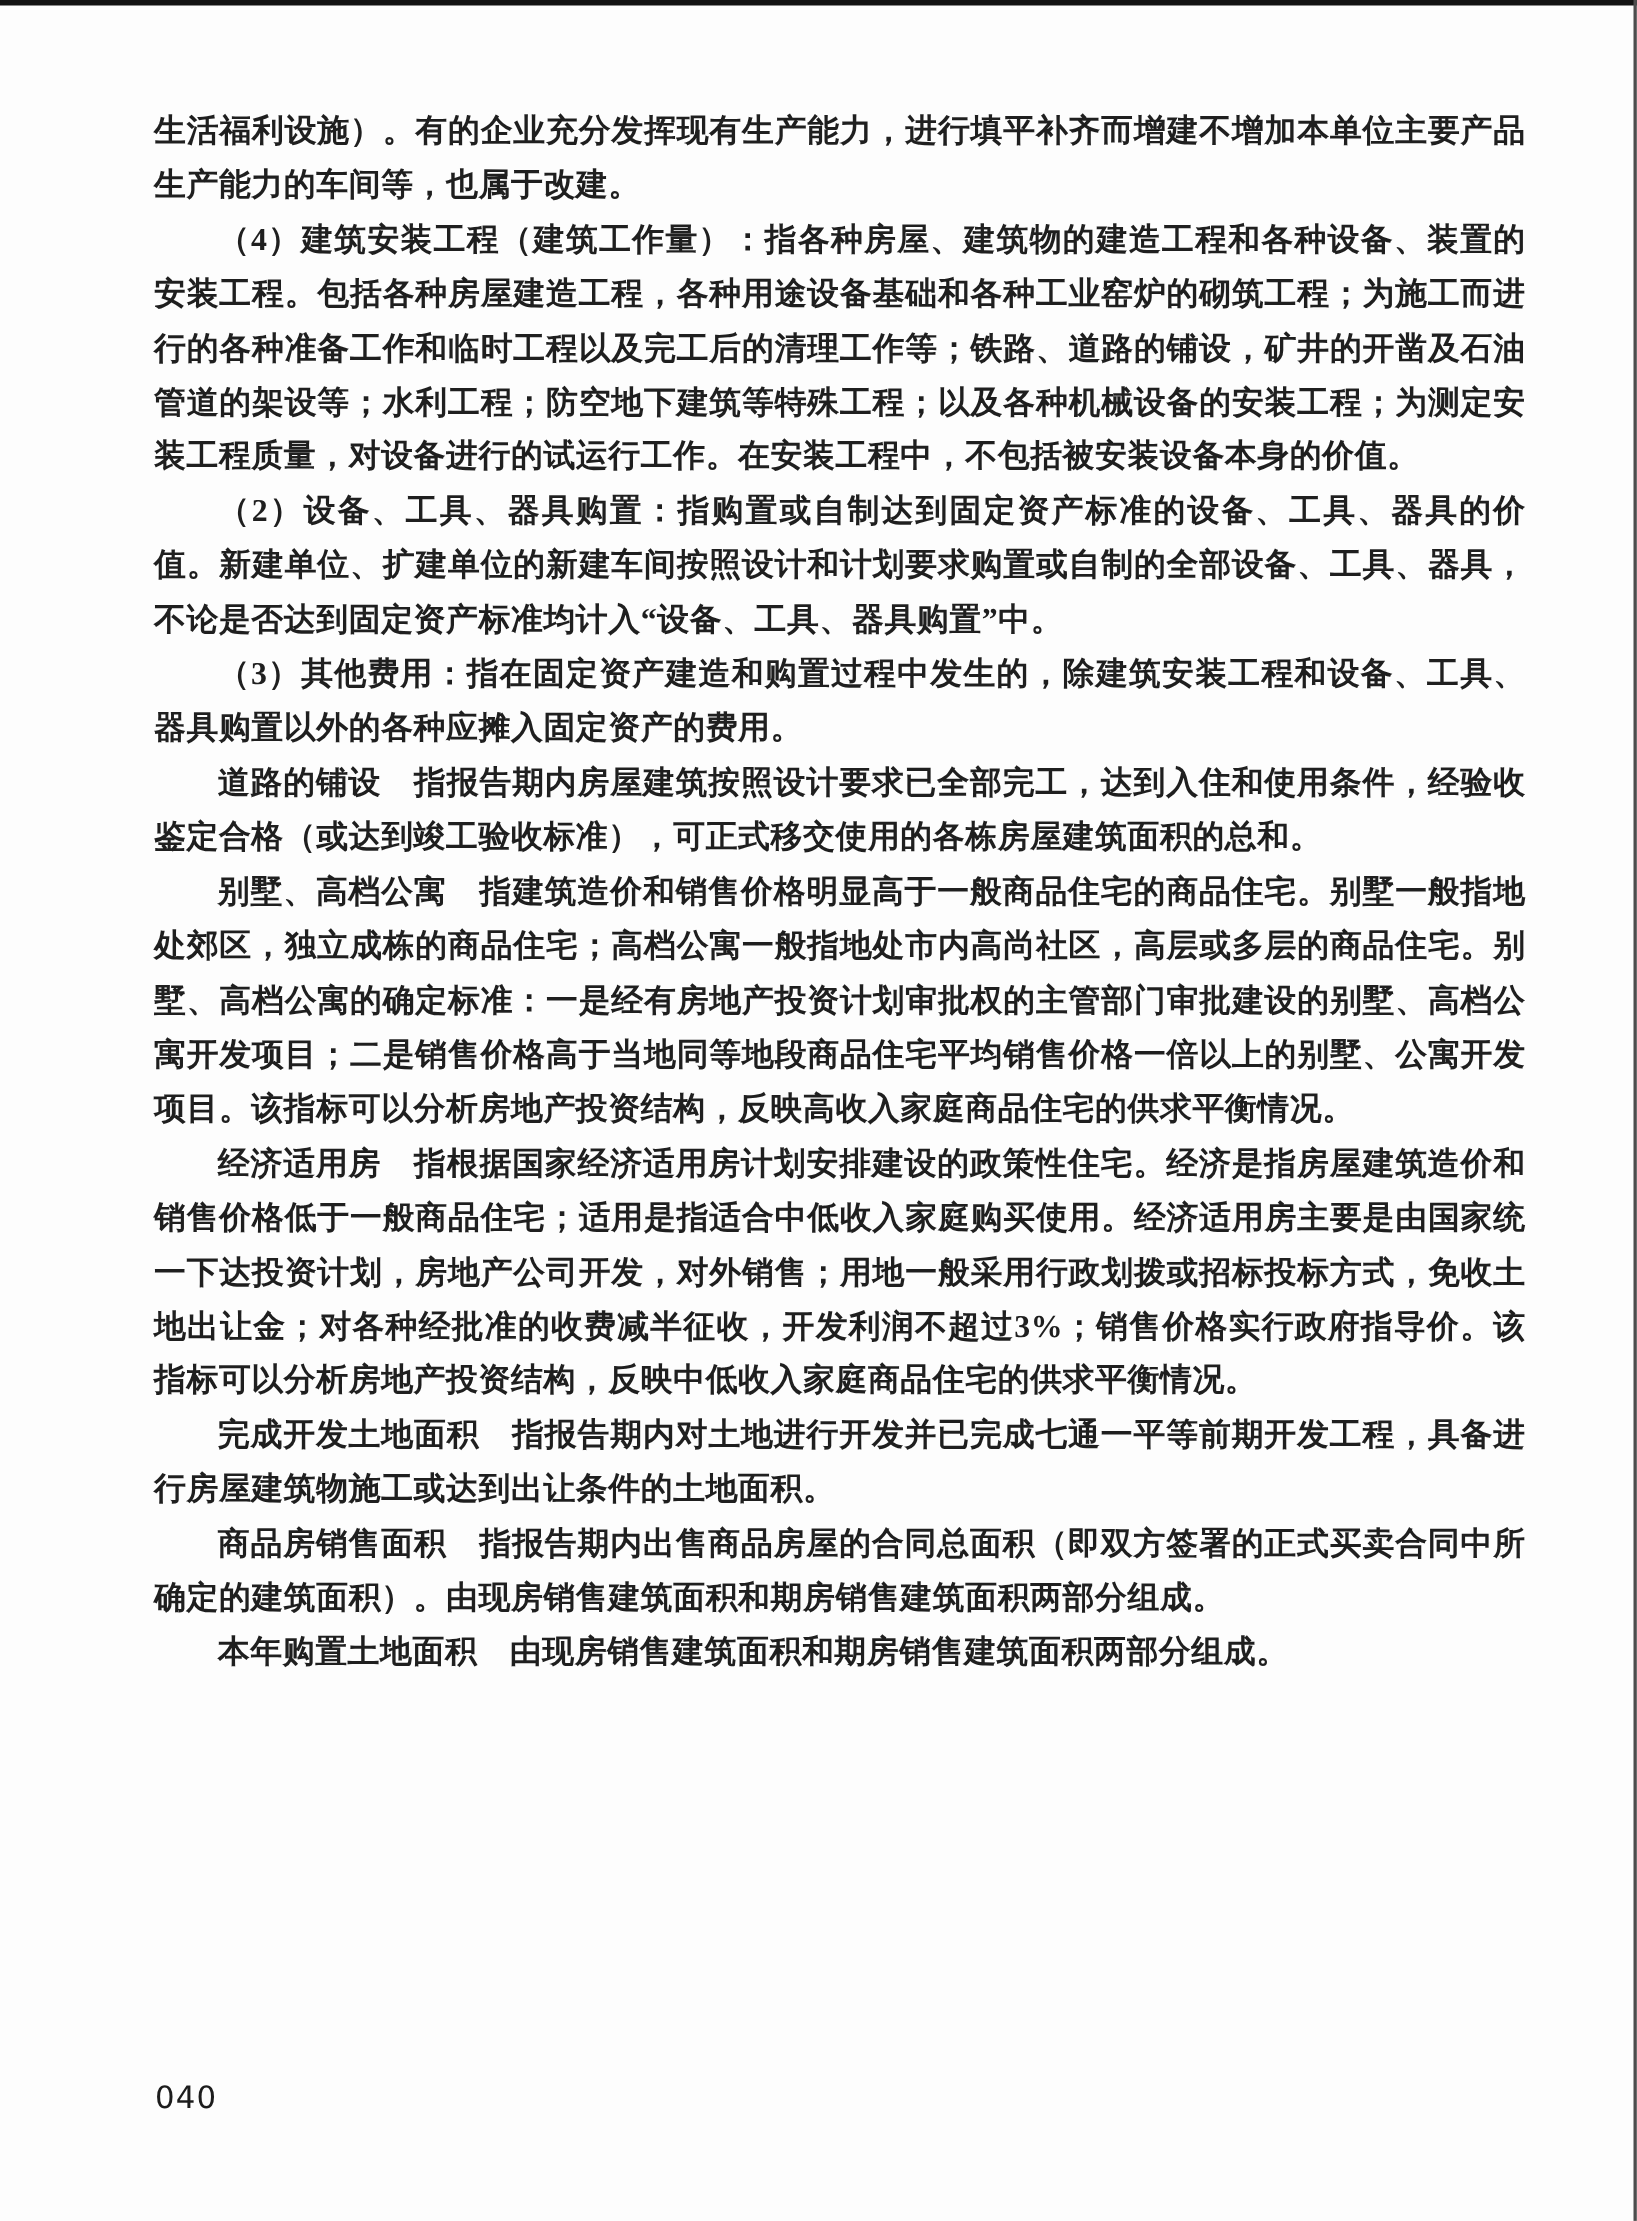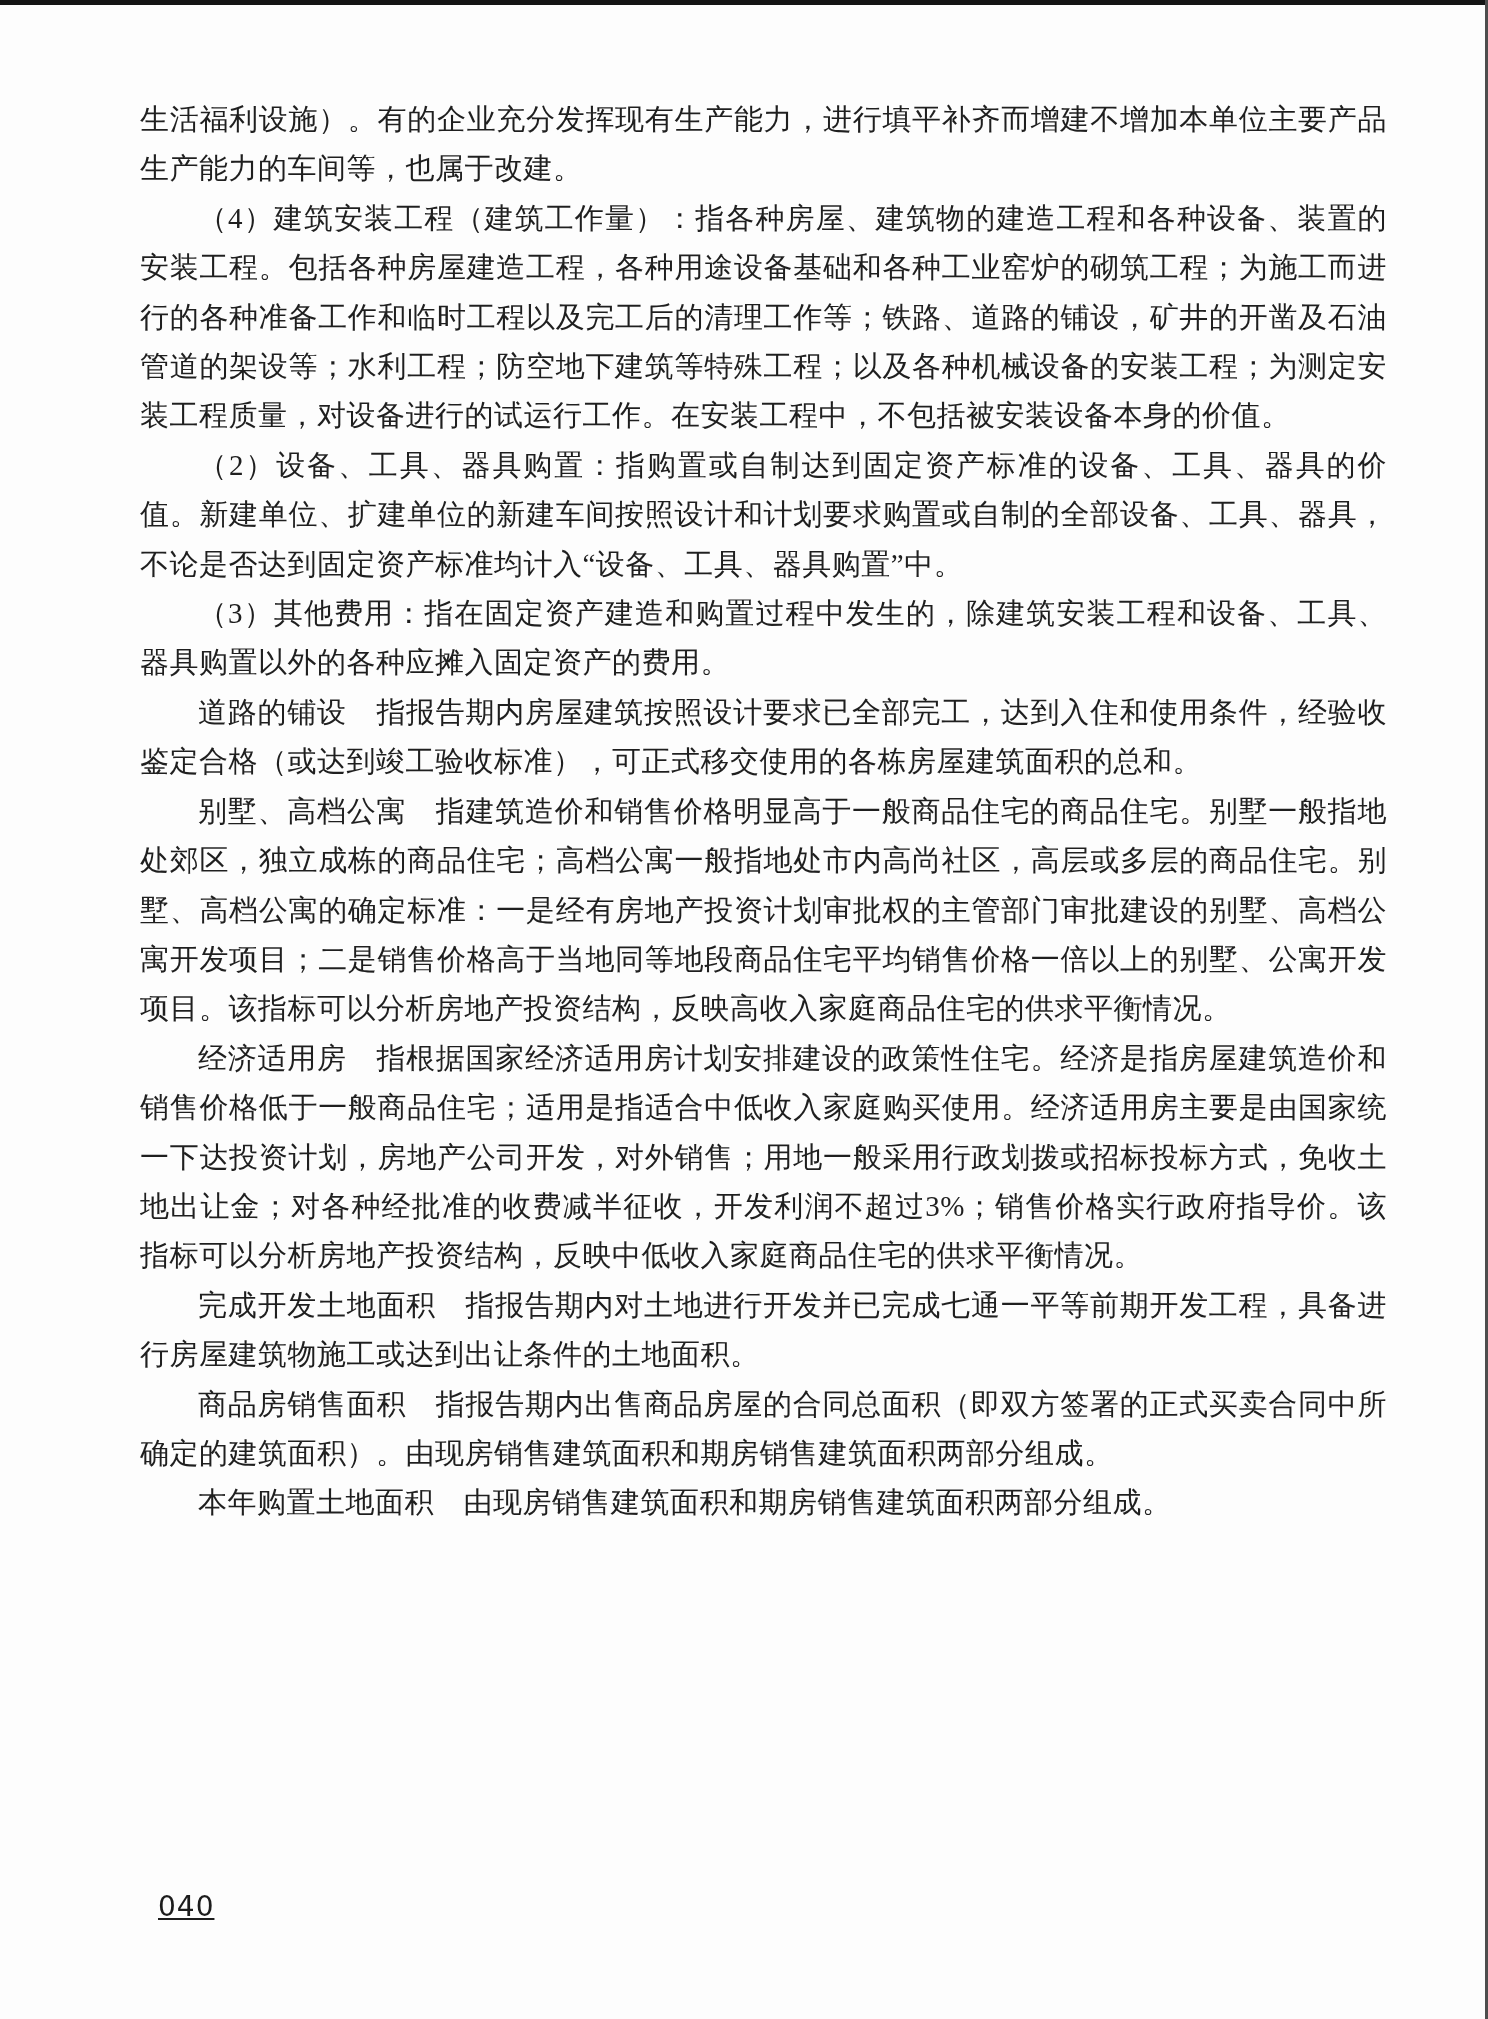--- a/index.html
+++ b/index.html
@@ -34,33 +34,33 @@
     font-size: 29px;
     line-height: 49.4px;
     color: #1f1f1f;
     text-align: justify;
     letter-spacing: 0.5px;
   }
   .text-block p {
     margin: 0;
     padding: 0;
     text-indent: 2em;
+    font-weight: bold;
   }
   .text-block p.no-indent {
     text-indent: 0;
   }
   .page-number {
     position: absolute;
-    left: 158px;
+    left: 141px;
     top: 1890px;
     font-family: "DejaVu Sans", "Liberation Sans", sans-serif;
     font-size: 28px;
     color: #1c1c1c;
     letter-spacing: 1px;
-    text-decoration: underline;
   }
 </style>
 </head>
 <body>
 
 <div class="top-edge"></div>
 <div class="right-edge"></div>
 
 <div class="text-block">
     <p class="no-indent"><span>生活福利设施）。有的企业充分发挥现有生产能力，进行填平补齐而增建不增加本单位主要产品生产能力的车间等，也属于改建。</span></p>

